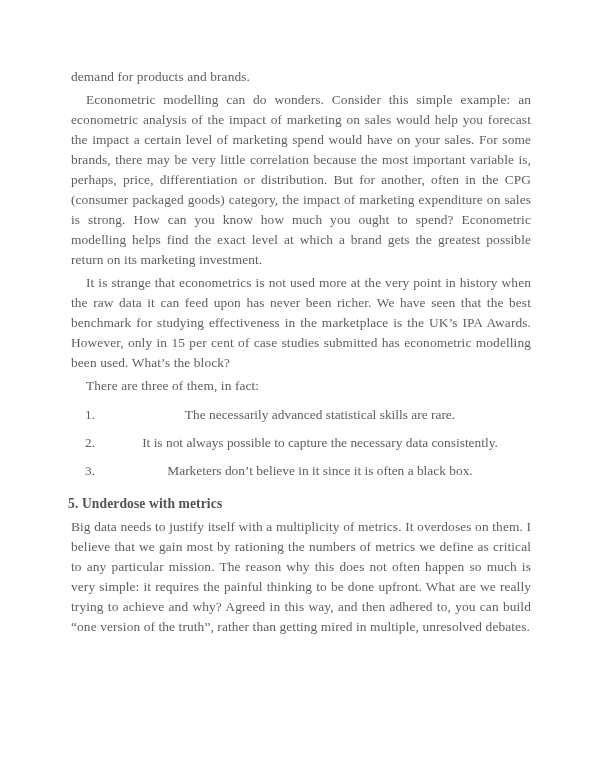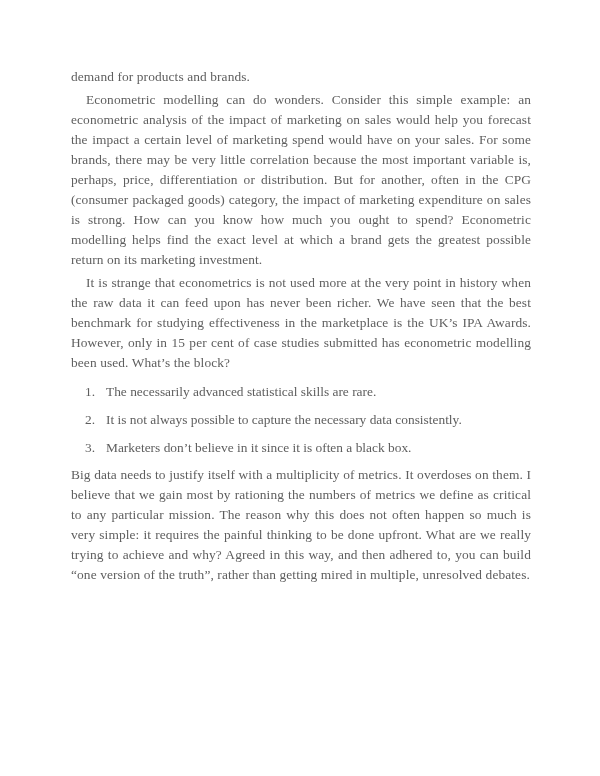--- a/index.html
+++ b/index.html
@@ -41,20 +41,21 @@
     margin-top: 8px;
     text-align: left;
   }
   .list-num {
     width: 21px;
     margin-left: 17px;
     flex: 0 0 auto;
   }
   .list-text {
     flex: 1 1 auto;
+    text-align: center;
   }
   .section-heading {
     font-family: "Liberation Serif", serif;
     font-size: 13.6px;
     line-height: 20px;
     font-weight: bold;
     color: #535353;
     margin: 13px 0 0 0;
     letter-spacing: 0.1px;
   }
@@ -64,33 +65,35 @@
 
 <div class="page-content">
 
   <p class="para no-indent">demand for products and brands.</p>
 
 
   <p class="para">Econometric modelling can do wonders. Consider this simple example: an econometric analysis of the impact of marketing on sales would help you forecast the impact a certain level of marketing spend would have on your sales. For some brands, there may be very little correlation because the most important variable is, perhaps, price, differentiation or distribution. But for another, often in the CPG (consumer packaged goods) category, the impact of marketing expenditure on sales is strong. How can you know how much you ought to spend? Econometric modelling helps find the exact level at which a brand gets the greatest possible return on its marketing investment.</p>
 
   <p class="para">It is strange that econometrics is not used more at the very point in history when the raw data it can feed upon has never been richer. We have seen that the best benchmark for studying effectiveness in the marketplace is the UK’s IPA Awards. However, only in 15 per cent of case studies submitted has econometric modelling been used. What’s the block?</p>
 
+  <p class="para">There are three of them, in fact:</p>
 
   <div class="numbered-list">
     <div class="list-item">
       <span class="list-num">1.</span>
       <span class="list-text">The necessarily advanced statistical skills are rare.</span>
     </div>
     <div class="list-item">
       <span class="list-num">2.</span>
       <span class="list-text">It is not always possible to capture the necessary data consistently.</span>
     </div>
     <div class="list-item">
       <span class="list-num">3.</span>
       <span class="list-text">Marketers don’t believe in it since it is often a black box.</span>
     </div>
   </div>
 
+  <h2 class="section-heading">5. Underdose with metrics</h2>
 
   <p class="para no-indent">Big data needs to justify itself with a multiplicity of metrics. It overdoses on them. I believe that we gain most by rationing the numbers of metrics we define as critical to any particular mission. The reason why this does not often happen so much is very simple: it requires the painful thinking to be done upfront. What are we really trying to achieve and why? Agreed in this way, and then adhered to, you can build “one version of the truth”, rather than getting mired in multiple, unresolved debates.</p>
 
 
 </div>
 
 </body></html>

